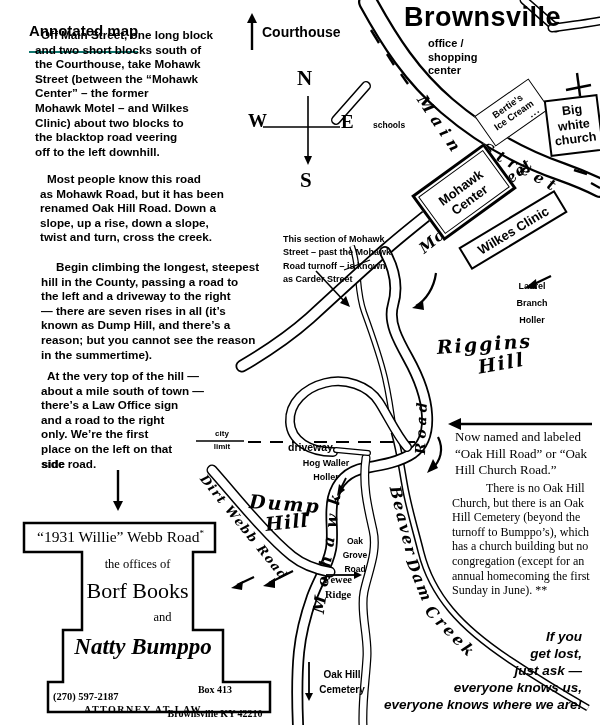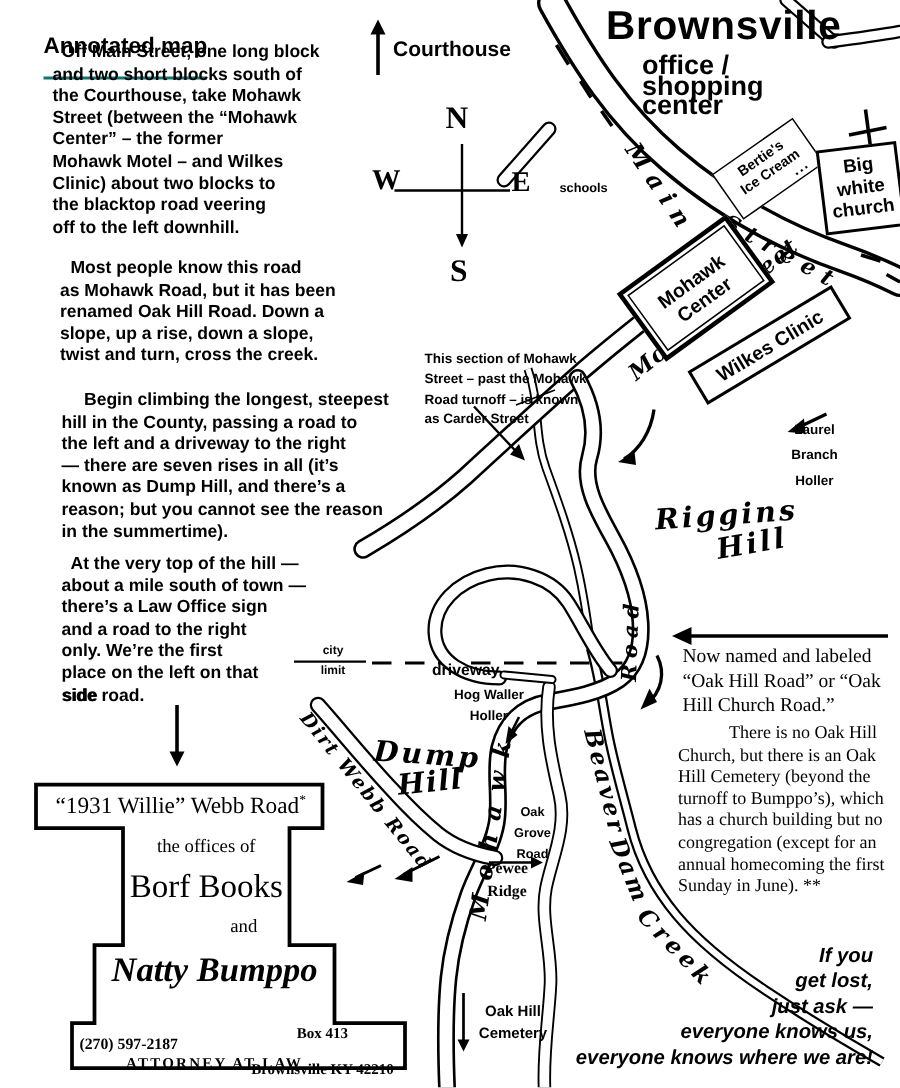--- a/index.html
+++ b/index.html
@@ -140,21 +140,21 @@
 there’s a Law Office sign
 and a road to the right
 only.  We’re the first
 place on the left on that
 </span><span class="heavy">side</span><span> road.</span></div>
 
   <div class="lbl b" style="left:404px;top:2px;font-size:27px;letter-spacing:0.5px;">Brownsville</div>
 
   <div class="lbl b" style="left:262px;top:24px;font-size:14px;">Courthouse</div>
 
-  <div class="lbl b" style="left:428px;top:37px;font-size:18px;line-height:13.5px;">office /
+  <div class="lbl b" style="left:428px;top:37px;font-size:11px;line-height:13.5px;">office /
 shopping
 center</div>
 
   <div class="lbl b" style="left:373px;top:120px;font-size:8.5px;">schools</div>
 
   <div class="lbl b serif" style="left:297px;top:66px;font-size:21px;">N</div>
   <div class="lbl b serif" style="left:248px;top:110px;font-size:19px;">W</div>
   <div class="lbl b serif" style="left:341px;top:111px;font-size:19px;">E</div>
   <div class="lbl b serif" style="left:300px;top:168px;font-size:21px;">S</div>
 
@@ -180,21 +180,21 @@
   <div class="mapbox" style="left:479px;top:94px;width:66px;height:37px;border-width:1.5px;transform:rotate(-35deg);font-size:9.5px;line-height:11px;padding-top:4px;"><span>Bertie's
 Ice Cream</span><span style="position:absolute;right:8px;bottom:0;font-size:10px;letter-spacing:1px;">...</span></div>
   <div class="mapbox" style="left:547px;top:97px;width:54px;height:57px;border-width:2.5px;transform:rotate(-7deg);font-size:12.5px;line-height:14.5px;padding-top:4px;">Big
 white
 church</div>
 
   <div class="lbl b" style="left:283px;top:233px;font-size:9px;line-height:13.3px;">This section of Mohawk
 Street – past the Mohawk
 Road turnoff – is known
 as Carder Street</div>
-  <div class="lbl b ctr" style="left:515px;top:278px;width:56px;font-size:9px;line-height:17px;">Laurel
+  <div class="lbl b ctr" style="left:504px;top:278px;width:56px;font-size:9px;line-height:17px;">Laurel
 Branch
 Holler</div>
   <div class="lbl b ctr" style="left:202px;top:427px;width:40px;font-size:8px;line-height:13px;">city
 limit</div>
   <div class="lbl b" style="left:288px;top:441px;font-size:10.5px;">driveway</div>
   <div class="lbl b ctr" style="left:297px;top:456px;width:58px;font-size:9px;line-height:14px;">Hog Waller
 Holler</div>
   <div class="lbl b ctr" style="left:334px;top:534px;width:42px;font-size:8.5px;line-height:14px;">Oak
 Grove
 Road</div>

